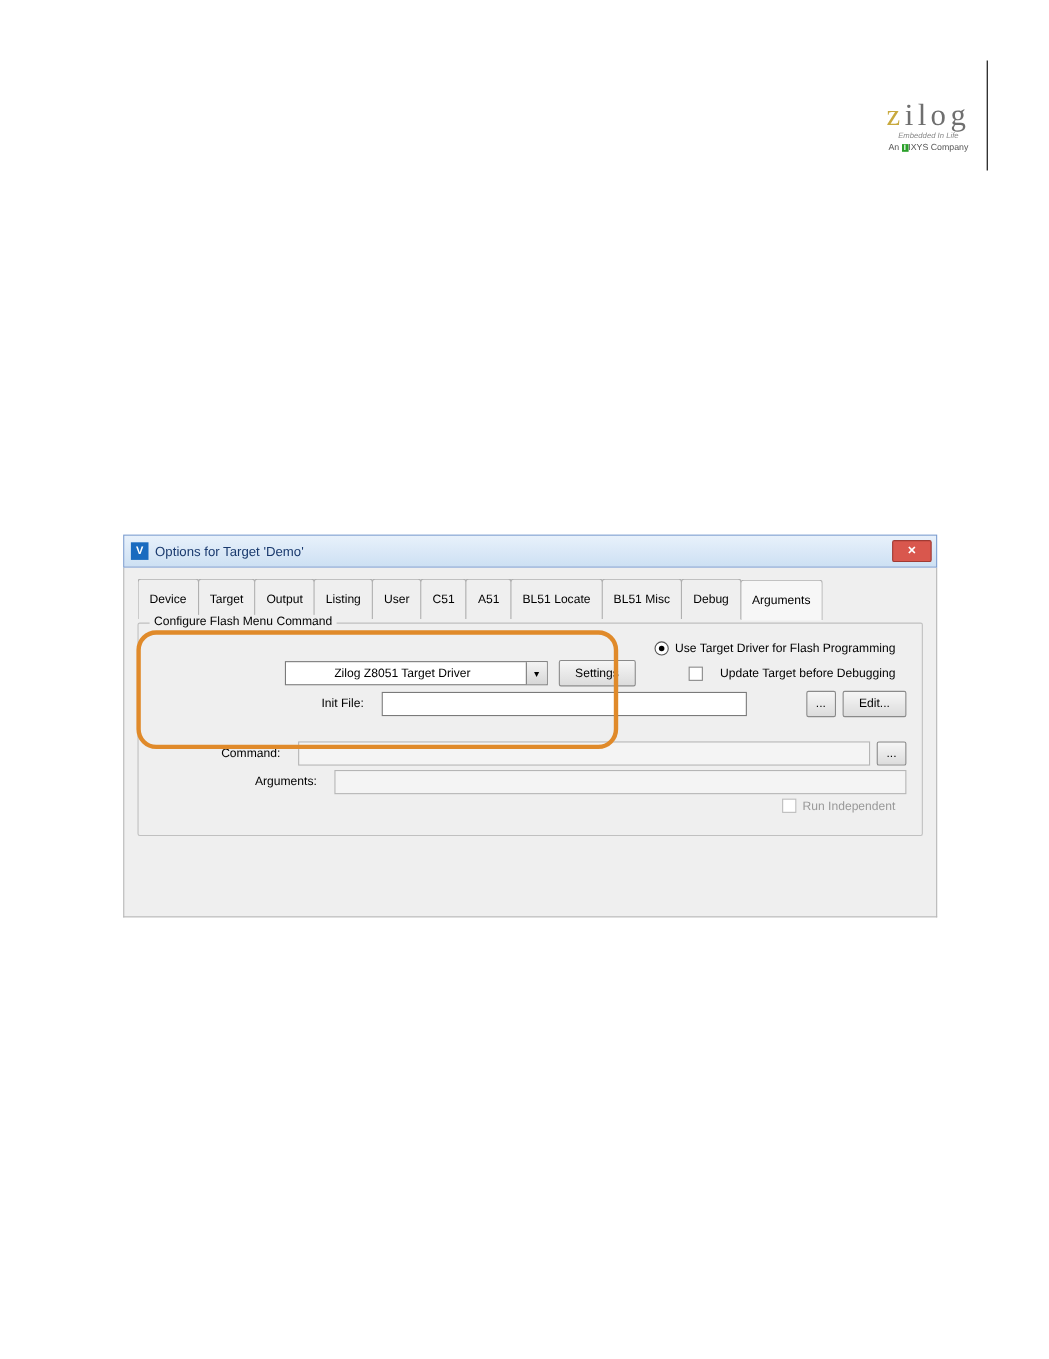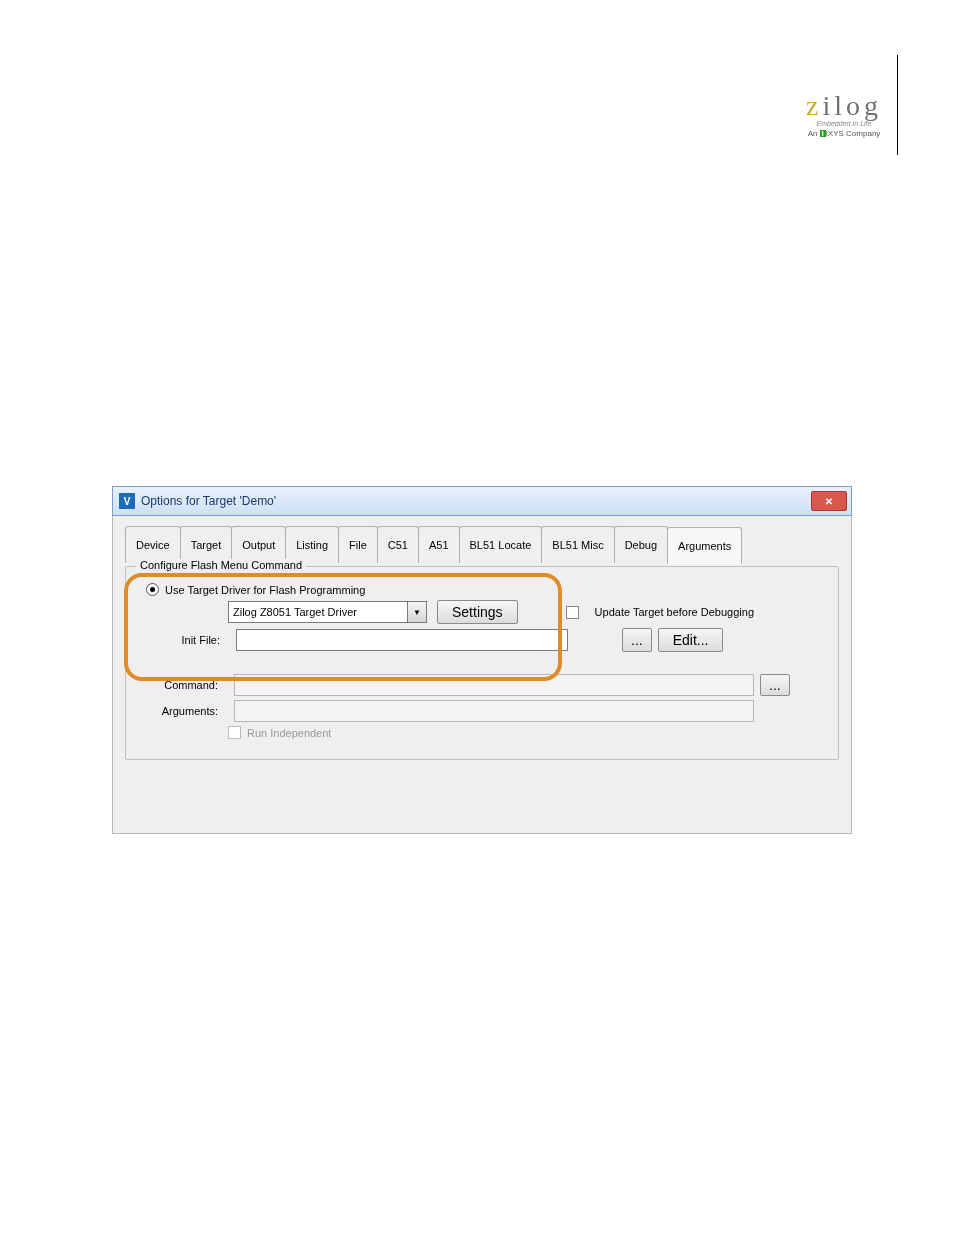--- a/index.html
+++ b/index.html
@@ -23,31 +23,31 @@
   .tbar .close{position:absolute;right:4px;top:4px;width:34px;height:18px;background:#d9574d;border:1px solid #a03a33;border-radius:2px;color:#fff;font-weight:bold;font-size:10px;display:flex;align-items:center;justify-content:center;}
   
   .dbody{background:#efefef;border:1px solid #b8b8b8;border-top:none;padding:10px 12px 20px 12px;height:calc(100% - 28px);box-sizing:border-box;}
   
   .tabs{display:flex;gap:0;margin-bottom:4px;}
   .tab{padding:12px 10px;border:1px solid #b0b0b0;border-bottom:none;background:#efefef;font-size:11px;color:#000;border-radius:3px 3px 0 0;margin-right:-1px;}
   .tab.active{background:#f7f7f7;position:relative;top:1px;}
   
   .group{border:1px solid #c0c0c0;border-radius:2px;padding:12px 14px 16px 14px;margin-top:-1px;position:relative;background:#efefef;}
   .group-legend{position:absolute;top:-8px;left:10px;background:#efefef;padding:0 4px;font-size:11px;color:#000;}
-  .row{display:flex;align-items:center;margin:4px 0;}
+  .row{display:flex;align-items:center;margin:4px 0;justify-content:flex-end;}
   .radio{width:11px;height:11px;border:1px solid #555;border-radius:50%;margin-right:6px;display:flex;align-items:center;justify-content:center;background:#fff;}
   .radio.checked::after{content:"";width:5px;height:5px;background:#000;border-radius:50%;}
   .check{width:11px;height:11px;border:1px solid #888;background:#fff;margin-right:6px;}
   .check.greyed{border-color:#bbb;}
   .label{font-size:11px;margin-right:10px;}
   .label.grey{color:#999;}
-  .combo{display:flex;align-items:center;height:20px;border:1px solid #7a7a7a;background:#fff;}
+  .combo{display:flex;align-items:center;height:20px;border:1px solid #7a7a7a;background:#fff;padding-left:40px;}
   .combo input{border:none;outline:none;height:18px;padding:0 4px;font-size:11px;width:170px;}
   .combo .arrow{width:18px;height:20px;background:linear-gradient(#f3f3f3,#d7d7d7);border-left:1px solid #7a7a7a;display:flex;align-items:center;justify-content:center;font-size:8px;}
-  .btn{height:22px;border:1px solid #8a8a8a;background:linear-gradient(#f6f6f6,#dcdcdc);padding:0 14px;font-size:14px;display:flex;align-items:center;border-radius:2px;}
+  .btn{height:22px;border:1px solid #8a8a8a;background:linear-gradient(#f6f6f6,#dcdcdc);padding:0 14px;font-size:11px;display:flex;align-items:center;border-radius:2px;}
   .btn.small{padding:0 8px;}
   .text{height:20px;border:1px solid #7a7a7a;background:#fff;padding:0 4px;font-size:11px;}
   .text.disabled{background:#f4f4f4;color:#999;border-color:#b5b5b5;}
   
   .hl{position:absolute;border:4px solid #e08a2a;border-radius:18px;pointer-events:none;}
 </style>
 </head>
 <body>
 
 <div class="page">
@@ -73,21 +73,21 @@
       </div>
     </div>
 
     <div class="dbody">
 
       <div class="tabs">
         <div class="tab">Device</div>
         <div class="tab">Target</div>
         <div class="tab">Output</div>
         <div class="tab">Listing</div>
-        <div class="tab">File</div>
+        <div class="tab">User</div>
         <div class="tab">C51</div>
         <div class="tab">A51</div>
         <div class="tab">BL51 Locate</div>
         <div class="tab">BL51 Misc</div>
         <div class="tab">Debug</div>
         <div class="tab active">Arguments</div>
       </div>
 
       <div class="group">
         <div class="group-legend">Configure Flash Menu Command</div>

